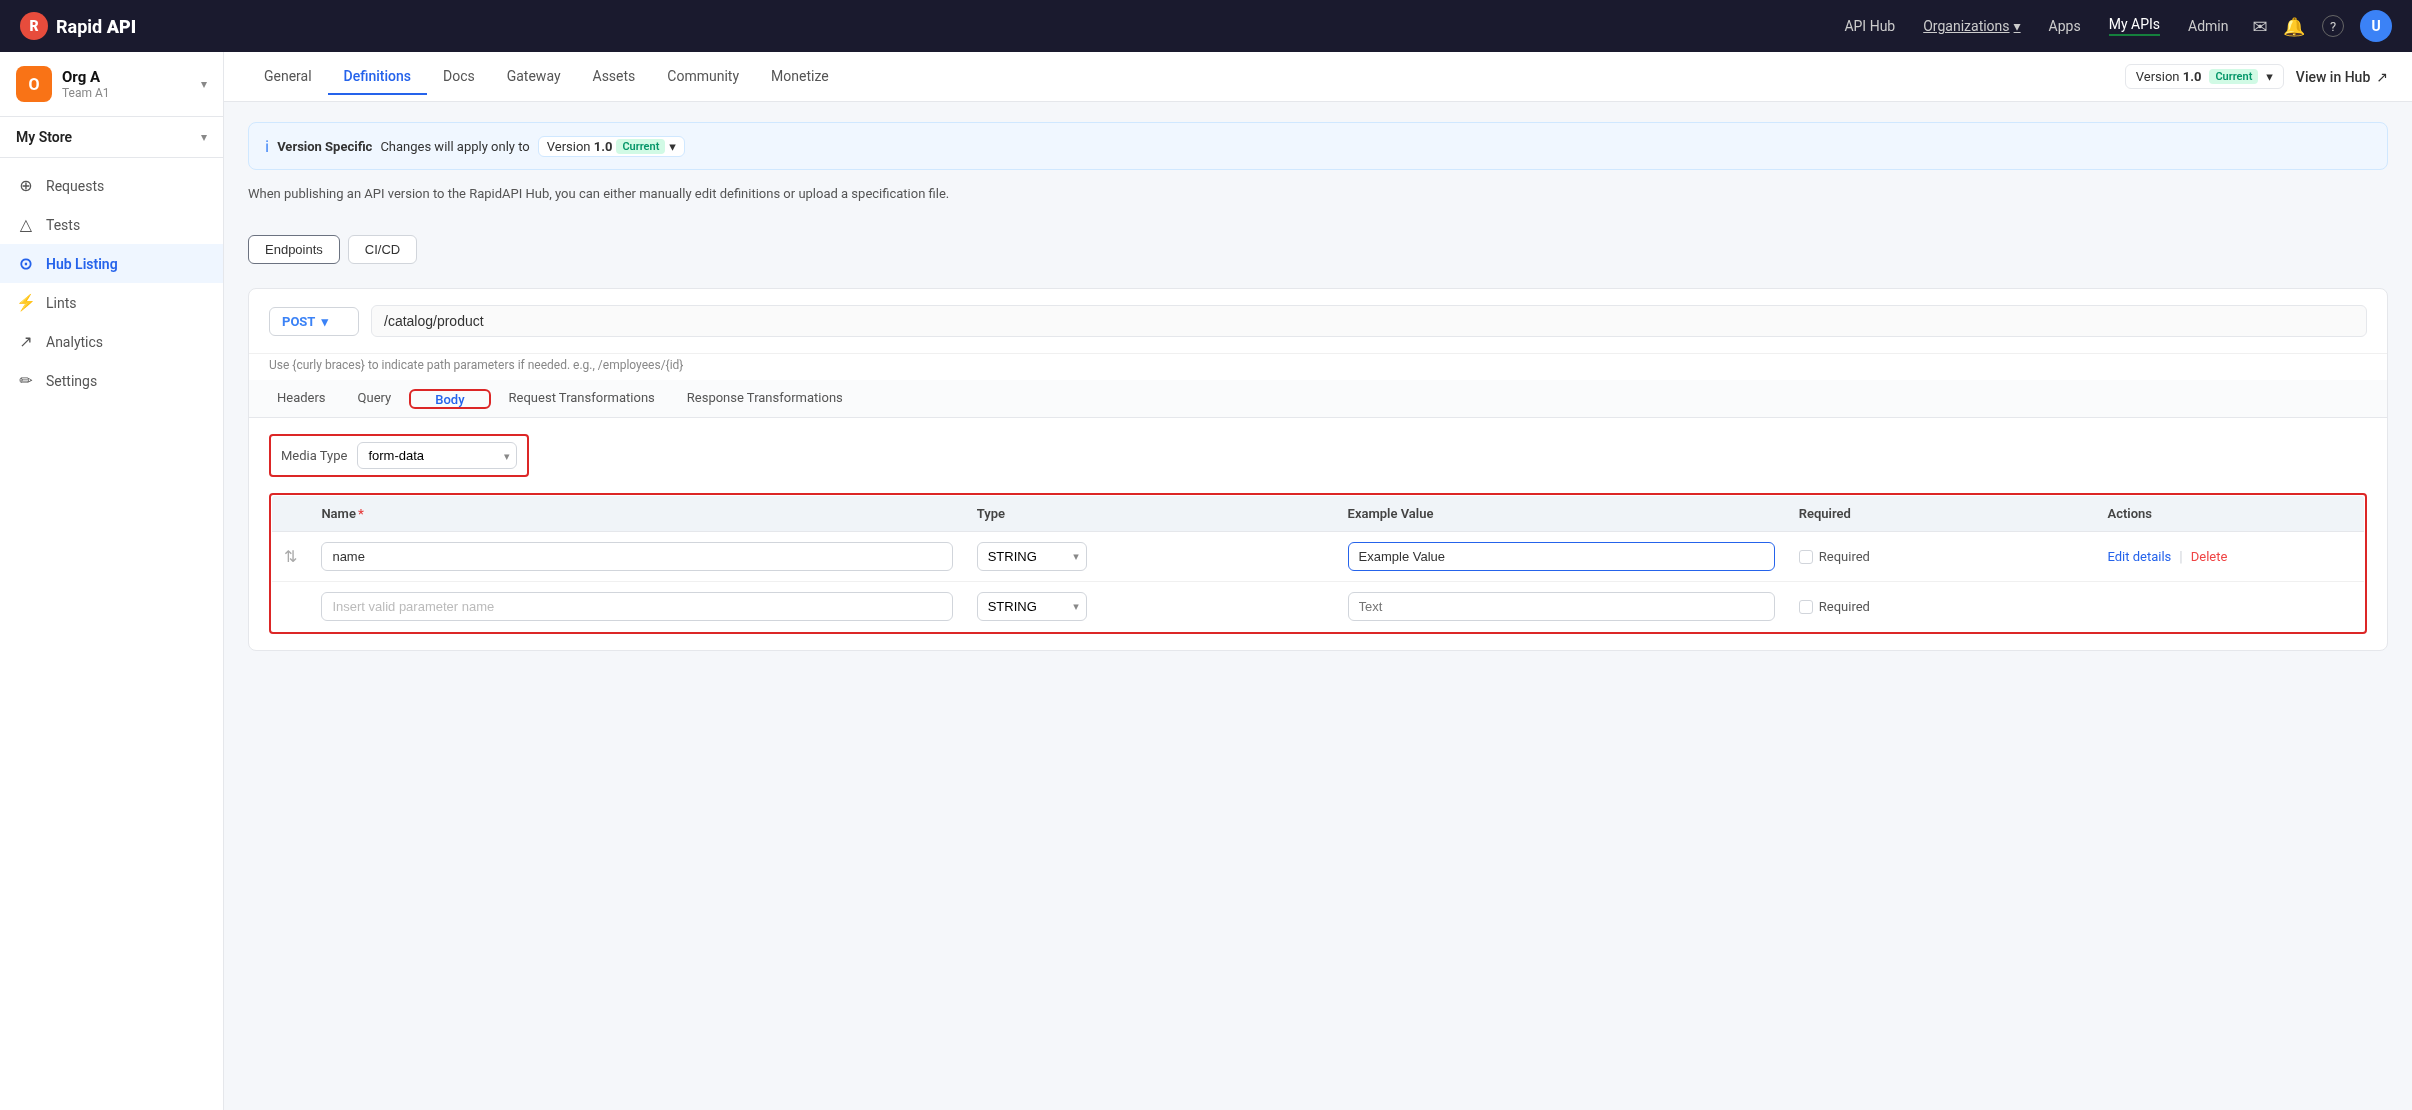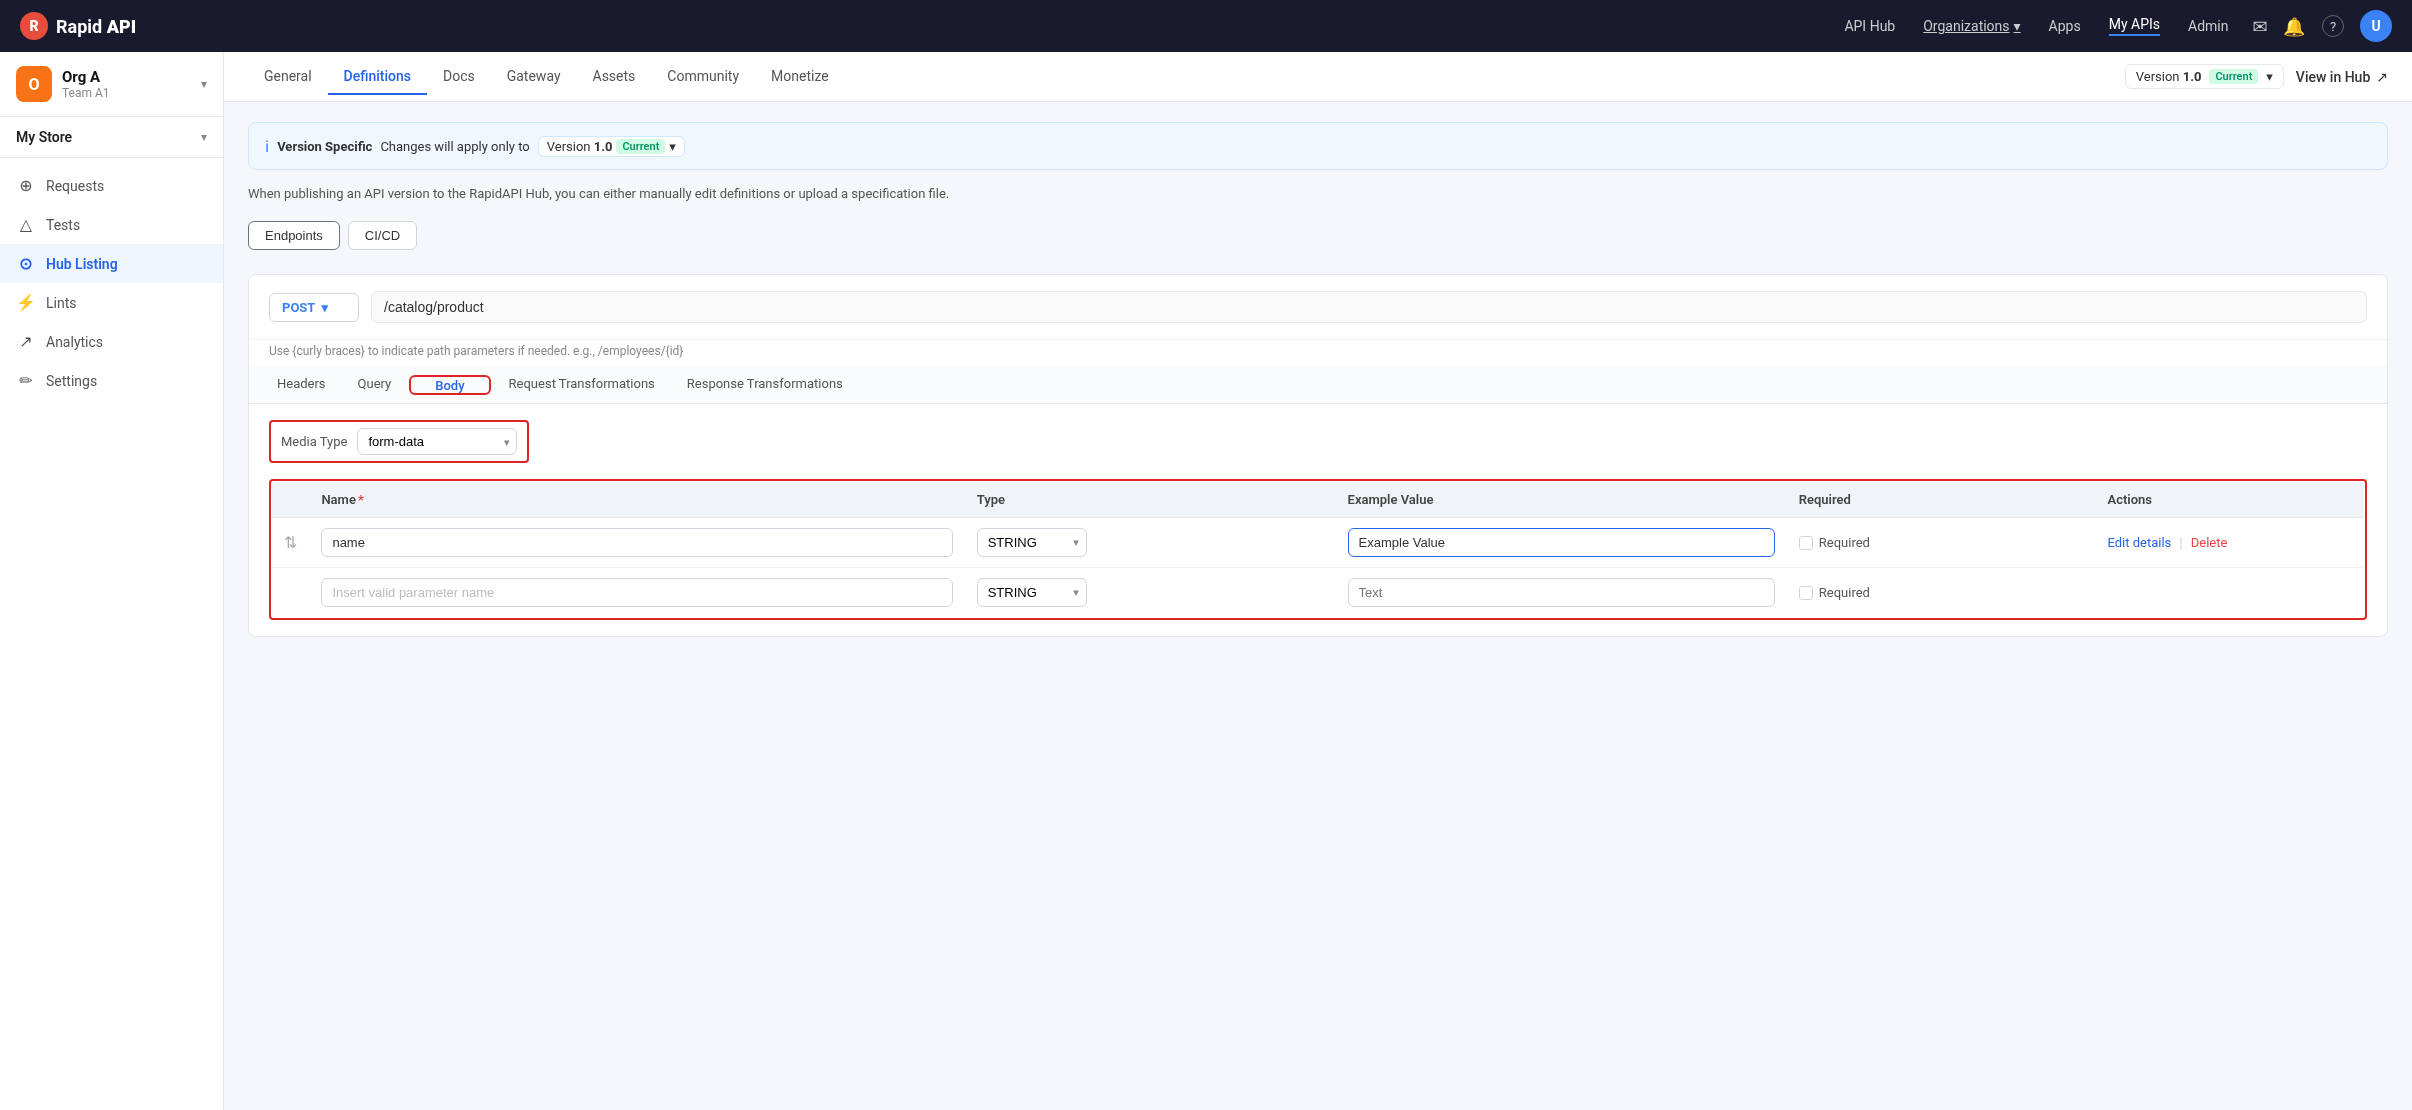--- a/index.html
+++ b/index.html
@@ -40,21 +40,21 @@
       display: flex;
       align-items: center;
       gap: 28px;
     }
     .top-nav-link {
       color: #ccc;
       font-size: 14px;
       cursor: pointer;
       white-space: nowrap;
     }
-    .top-nav-link.active { color: #fff; border-bottom: 2px solid #3b82f6; padding-bottom: 2px; }
+    .top-nav-link.active { color: #fff; border-bottom: 2px solid #15803d; padding-bottom: 2px; }
     .top-nav-icons {
       display: flex;
       align-items: center;
       gap: 16px;
     }
     .nav-icon {
       color: #ccc;
       font-size: 18px;
       cursor: pointer;
     }
@@ -238,21 +238,21 @@
       border-radius: 6px;
       padding: 2px 8px;
       background: #fff;
       cursor: pointer;
       font-size: 13px;
     }
 
     .version-desc {
       font-size: 13px;
       color: #555;
-      margin-bottom: 20px;
+      margin-bottom: 34px;
     }
 
     
     .endpoint-tabs {
       display: flex;
       gap: 8px;
       margin-bottom: 24px;
     }
     .ep-tab {
       padding: 6px 16px;

